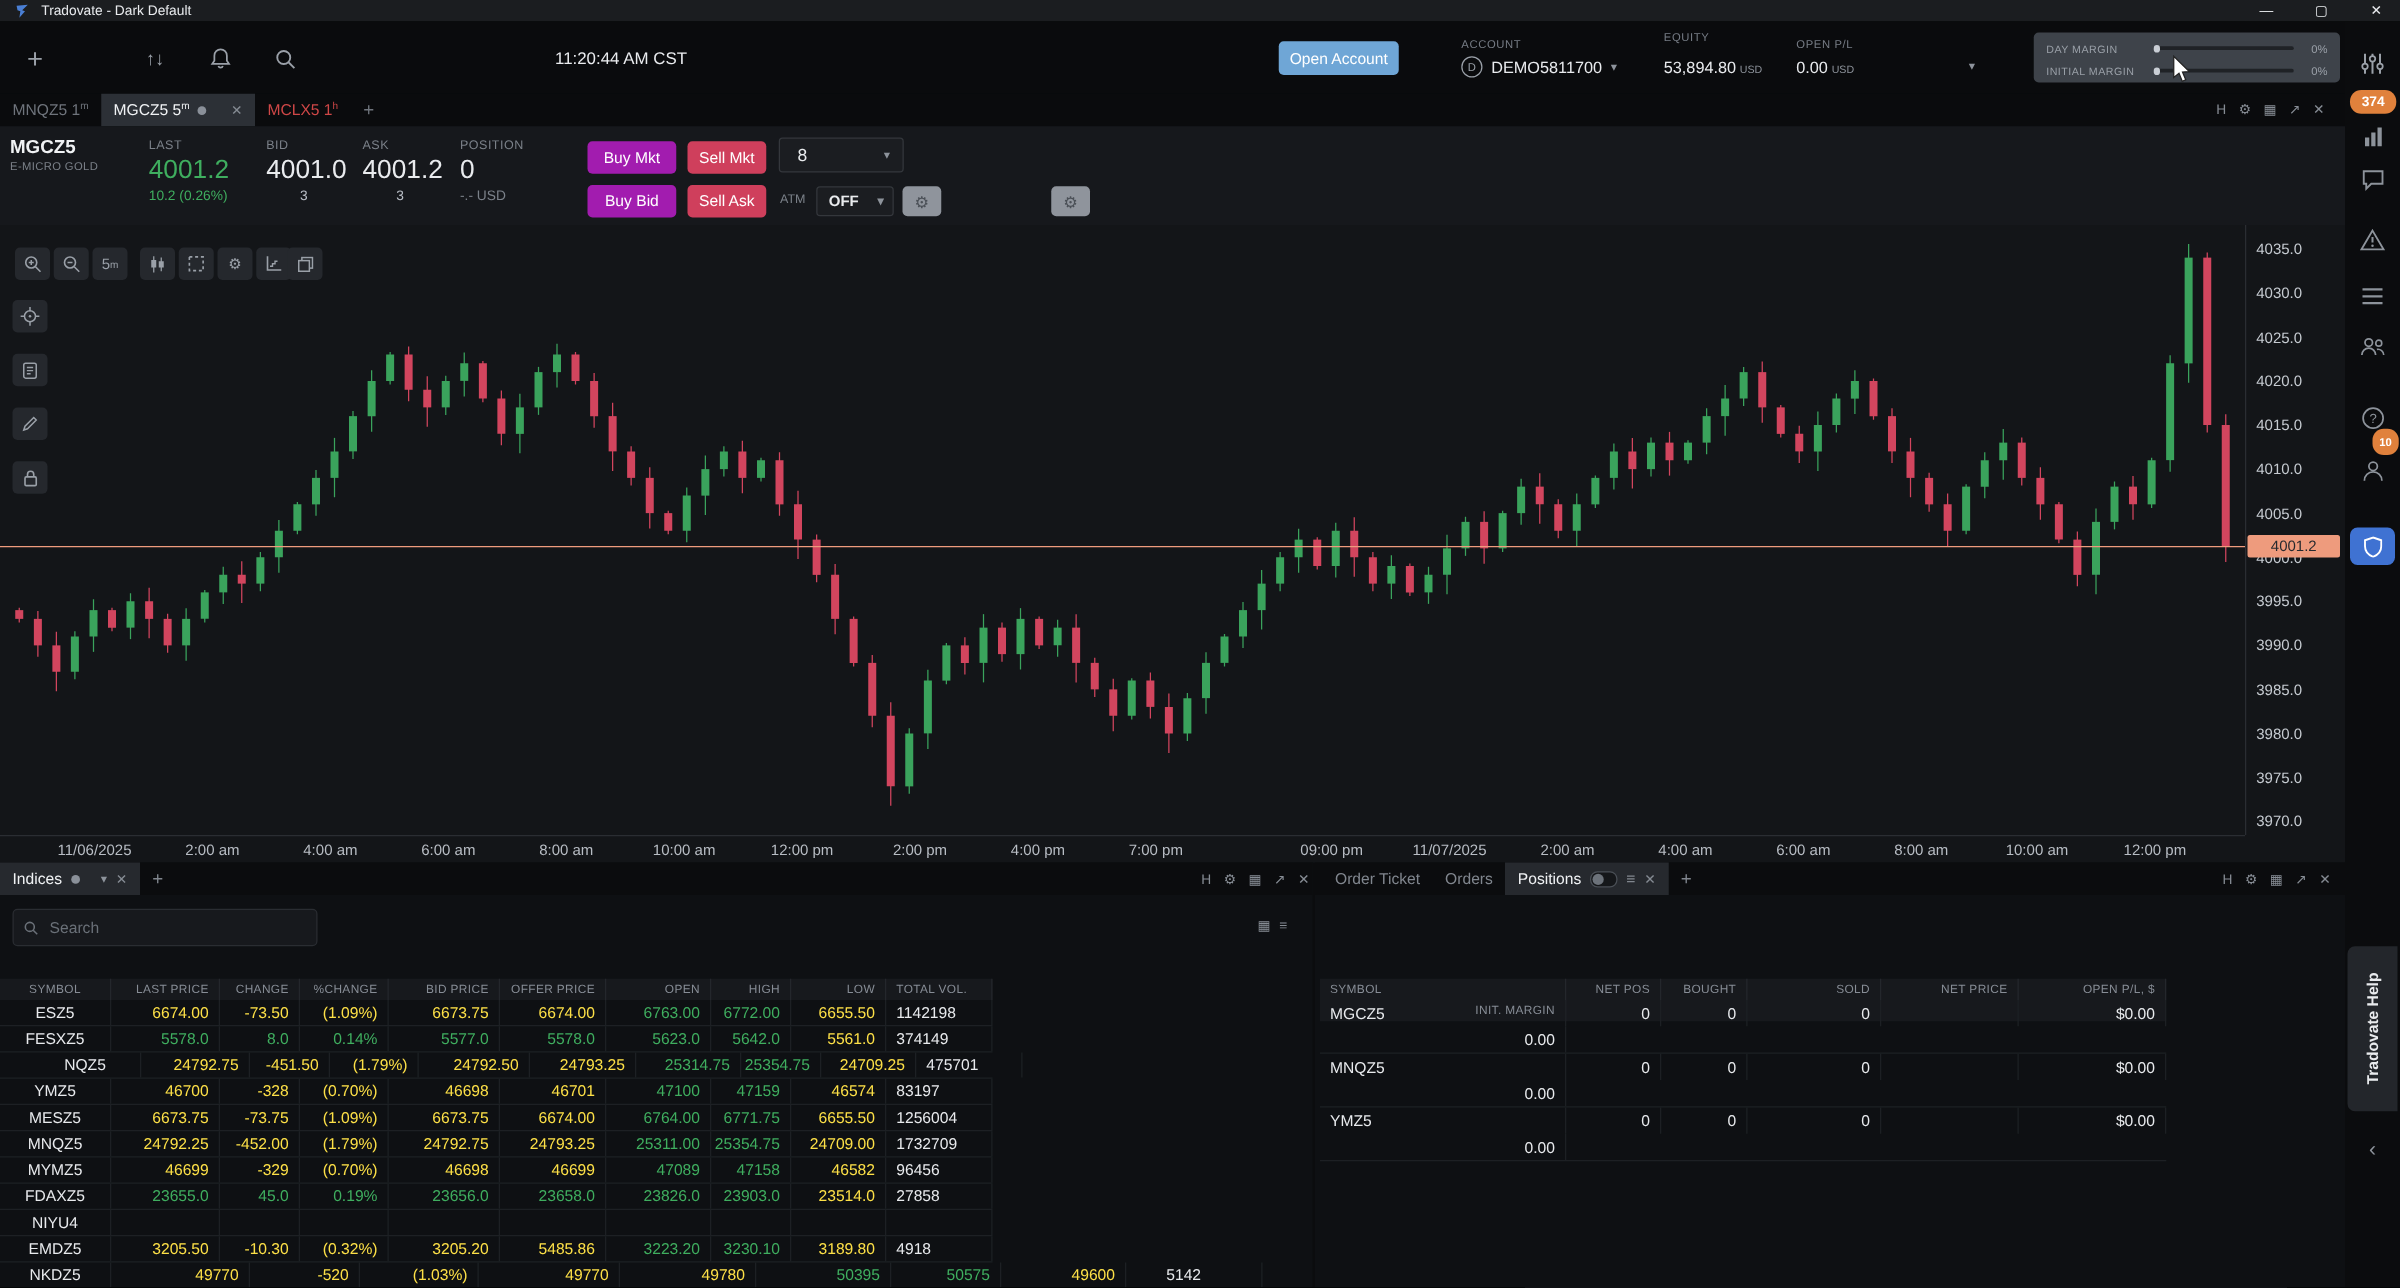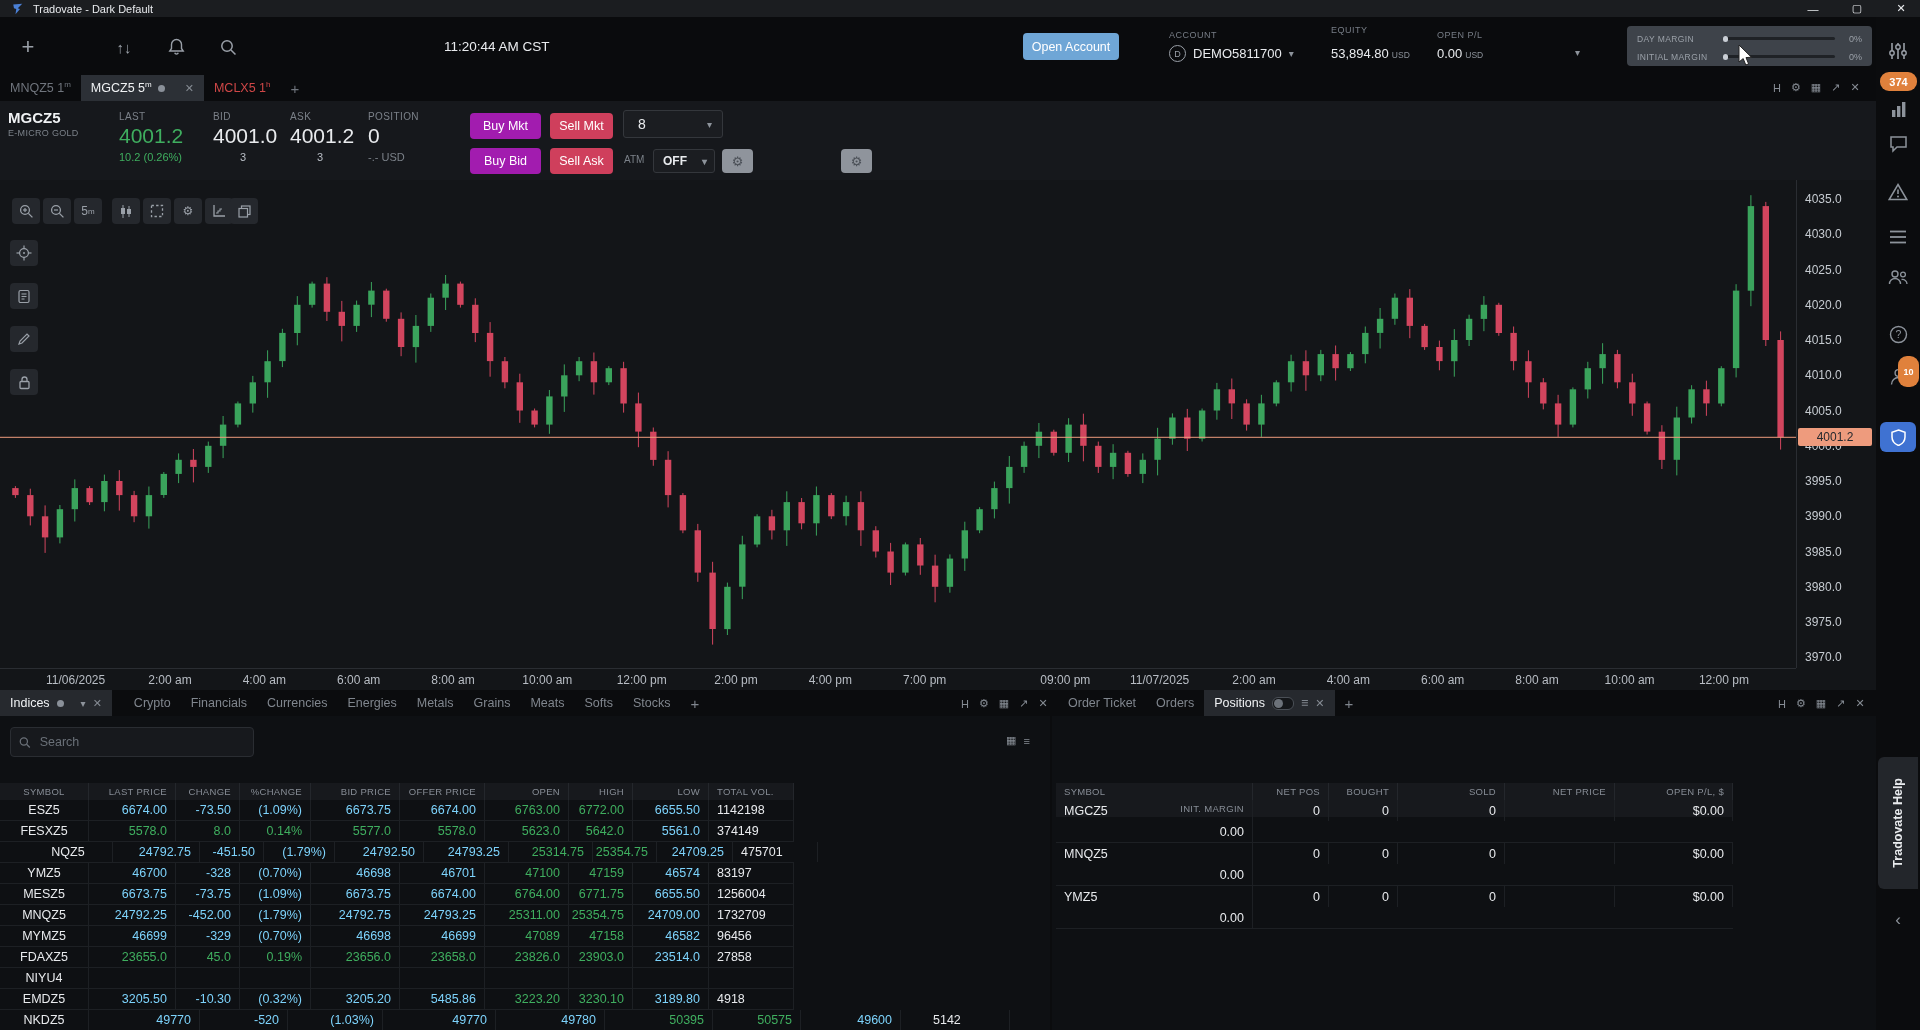--- a/index.html
+++ b/index.html
@@ -78,21 +78,21 @@
              border-radius:4px;display:flex;align-items:center;box-sizing:border-box;padding:0 8px;gap:7px;}
   .searchbox input{background:transparent;border:none;outline:none;color:#c6cbd1;font-size:12.5px;width:100%;font-family:inherit;}
   .searchbox input::placeholder{color:#6a7078;}
   .grid{display:grid;}
   .thead{background:#17191d;color:#878d96;font-size:9.5px;letter-spacing:.3px;}
   .thead > div{display:flex;align-items:center;border-right:1px solid #24272c;box-sizing:border-box;padding:0 8px;height:17px;}
   .trow{font-size:12.5px;color:#e8eaed;border-bottom:1px solid #1d2024;}
   .trow > div{display:flex;align-items:center;border-right:1px solid #1d2024;box-sizing:border-box;padding:0 8px;height:20px;}
   .ra{justify-content:flex-end;}
   .ca{justify-content:center;}
-  .c-r{color:#7dd3fc;}
+  .c-r{color:#fde047;}
   .c-g{color:#3fae5f;}
   
   .sidebar{position:absolute;top:17px;left:1876px;width:44px;height:1013px;background:#0b0c0e;}
   .sb-ic{position:absolute;left:0;width:44px;display:flex;justify-content:center;color:#8d939b;}
   .badge{position:absolute;background:#e0813c;color:#fff;font-weight:bold;border-radius:9px;display:flex;align-items:center;justify-content:center;}
   .shield-active{position:absolute;left:4px;top:405px;width:36px;height:30px;background:#3f72d2;border-radius:6px;display:flex;align-items:center;justify-content:center;}
   .help-tab{position:absolute;left:2px;top:740px;width:40px;height:132px;background:#23262b;border-radius:6px 0 0 6px;
             display:flex;align-items:center;justify-content:center;}
   .help-text{writing-mode:vertical-rl;transform:rotate(180deg);font-size:12.5px;font-weight:bold;color:#e9ebee;}
 </style>
@@ -619,31 +619,20 @@
   </div>
 
   <div class="bottom" style="width:1050px;">
     <div class="ptabrow" style="left:0;width:1050px;">
       <div class="ptab active">
         <span>Indices</span>
         <span class="dot"></span>
         <span class="chev" style="margin-left:10px;">▾</span>
         <span class="xic">✕</span>
       </div>
-      <div id="wl-tabs" style="display:flex;align-items:stretch;margin-left:12px;">
-          <div class="ptab">Crypto</div>
-          <div class="ptab">Financials</div>
-          <div class="ptab">Currencies</div>
-          <div class="ptab">Energies</div>
-          <div class="ptab">Metals</div>
-          <div class="ptab">Grains</div>
-          <div class="ptab">Meats</div>
-          <div class="ptab">Softs</div>
-          <div class="ptab">Stocks</div>
-        </div>
       <div class="ptab" style="font-size:15px;">+</div>
       <div class="mod-icons abs" style="left:961px;top:7px;">
         <span>H</span>
         <span>⚙</span>
         <span>▦</span>
         <span>↗</span>
         <span>✕</span>
       </div>
     </div>
 
@@ -923,21 +912,21 @@
           <circle cx="9.5" cy="9.5" r="8" fill="none" stroke="#8d939b" stroke-width="1.4"></circle>
           <text x="9.5" y="13.4" text-anchor="middle" font-size="10.5" fill="#8d939b" font-family="Liberation Sans">?</text>
         </svg>
     </div>
     <div class="sb-ic" style="top:350px;">
       <svg width="19" height="19" viewBox="0 0 19 19">
           <circle cx="9.5" cy="6" r="3.4" fill="none" stroke="#8d939b" stroke-width="1.4"></circle>
           <path d="M2.5 17.5 a7 7 0 0 1 14 0" fill="none" stroke="#8d939b" stroke-width="1.4"></path>
         </svg>
     </div>
-    <div class="badge" style="left:22px;top:339px;width:21px;height:31px;font-size:9px;">10</div>
+    <div class="badge" style="left:22px;top:326px;width:21px;height:21px;font-size:9px;">10</div>
     <div class="shield-active">
       <svg width="15" height="17" viewBox="0 0 15 17">
           <path d="M7.5 1 L14 3.2 V8 c0 4.4-2.8 7-6.5 8.5 C3.8 15 1 12.4 1 8 V3.2 Z" fill="none" stroke="#fff" stroke-width="1.5"></path>
         </svg>
     </div>
     <div class="help-tab">
       <span class="help-text">Tradovate Help</span>
     </div>
     <div class="sb-ic" style="top:893px;font-size:17px;color:#8d939b;">‹</div>
   </div>

